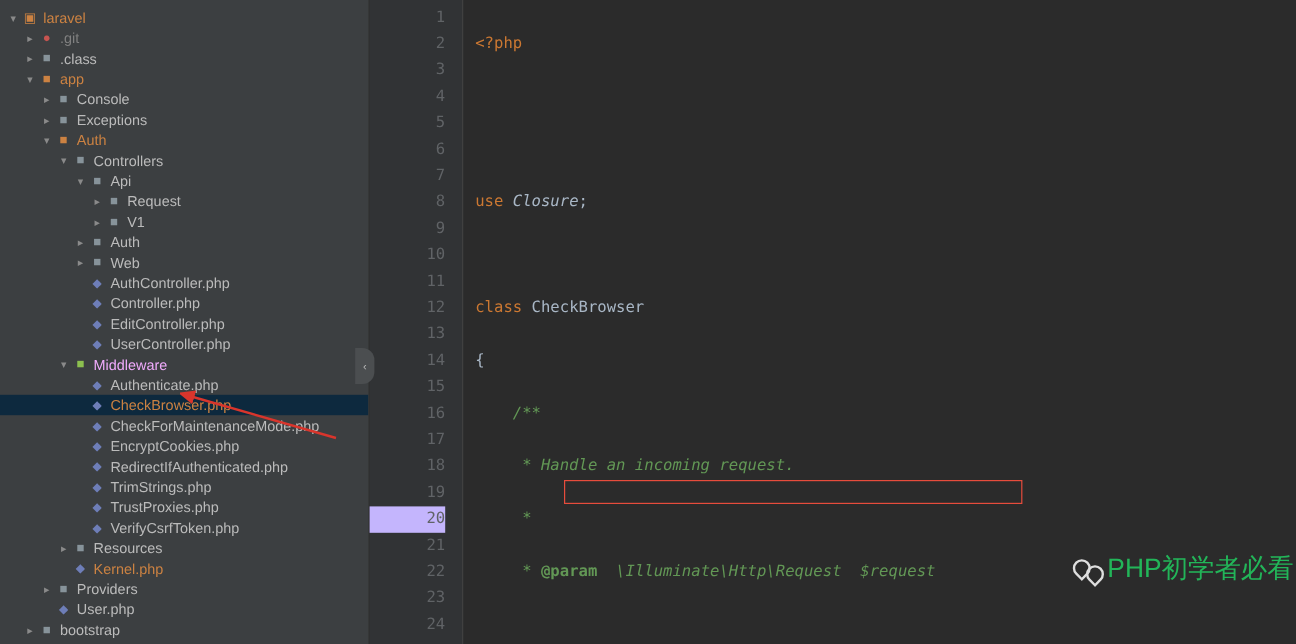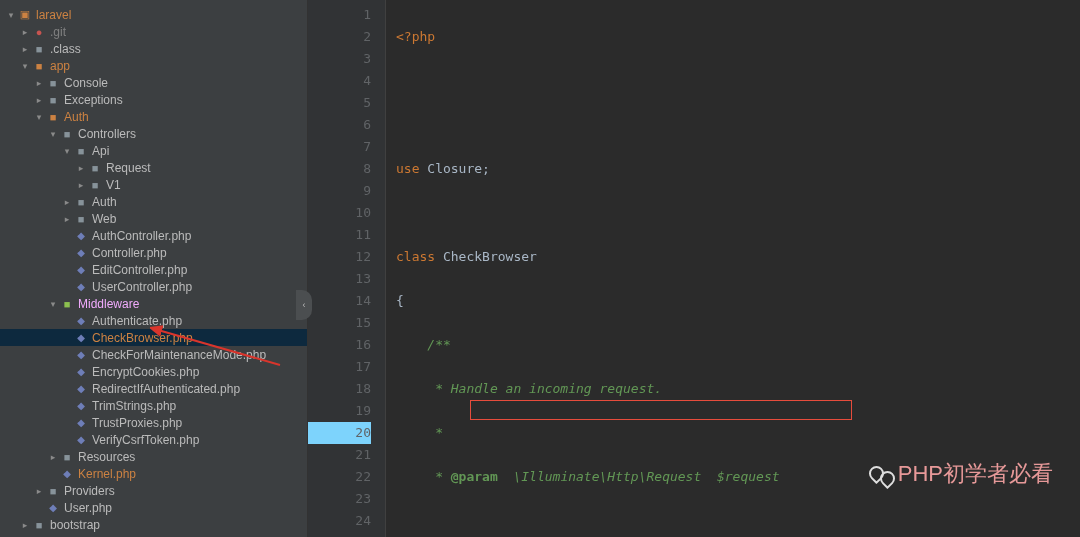--- a/index.html
+++ b/index.html
@@ -75,21 +75,21 @@
   background: #313335;
   text-align: right;
   padding-top: 4px;
   padding-right: 14px;
   color: #606366;
   font-family: Consolas, monospace;
   font-size: 13px;
   line-height: 22px;
   border-right: 1px solid #404040;
 }
-.gutter .ln.current { background: #7dd3fc; }
+.gutter .ln.current { background: #c4b5fd; }
 .code {
   flex: 1;
   padding-top: 4px;
   padding-left: 10px;
   font-family: Consolas, monospace;
   font-size: 13px;
   line-height: 22px;
   white-space: pre;
   position: relative;
 }
@@ -121,23 +121,23 @@
   border-radius: 0 10px 10px 0;
   display: flex;
   align-items: center;
   justify-content: center;
   color: #bbb;
   font-size: 9px;
   z-index: 5;
 }
 .watermark {
   position: absolute;
-  right: 27px;
+  right: 2px;
   bottom: 48px;
-  color: #fca5a5;
+  color: #22c55e;
   font-size: 22px;
   display: flex;
   align-items: center;
   gap: 3px;
   opacity: 0.9;
 }
 .wm-icon {
   width: 26px; height: 22px;
   position: relative;
 }
@@ -345,21 +345,21 @@
     <div class="ln current">20</div>
     <div class="ln">21</div>
     <div class="ln">22</div>
     <div class="ln">23</div>
     <div class="ln">24</div>
   </div>
   <div class="code">
 <div class="line"><span class="kw">&lt;?php</span></div>
 <div class="line"></div>
 <div class="line"></div>
-<div class="line"><span class="kw">use</span><span class="cls" style=""> Closure</span><span class="punct">;</span></div>
+<div class="line"><span class="kw">use</span><span class="cls" style="font-style:italic"> Closure</span><span class="punct">;</span></div>
 <div class="line"></div>
 <div class="line"><span class="kw">class</span><span class="cls"> CheckBrowser</span></div>
 <div class="line"><span class="punct">{</span></div>
 <div class="line"><span class="doc">    /**</span></div>
 <div class="line"><span class="doc">     * Handle an incoming request.</span></div>
 <div class="line"><span class="doc">     *</span></div>
 <div class="line"><span class="doc">     * </span><span class="doctag">@param</span><span class="doc">  \Illuminate\Http\</span><span class="doc" style="font-style:italic">Request</span><span class="doc">  $request</span></div>
 
 
 

